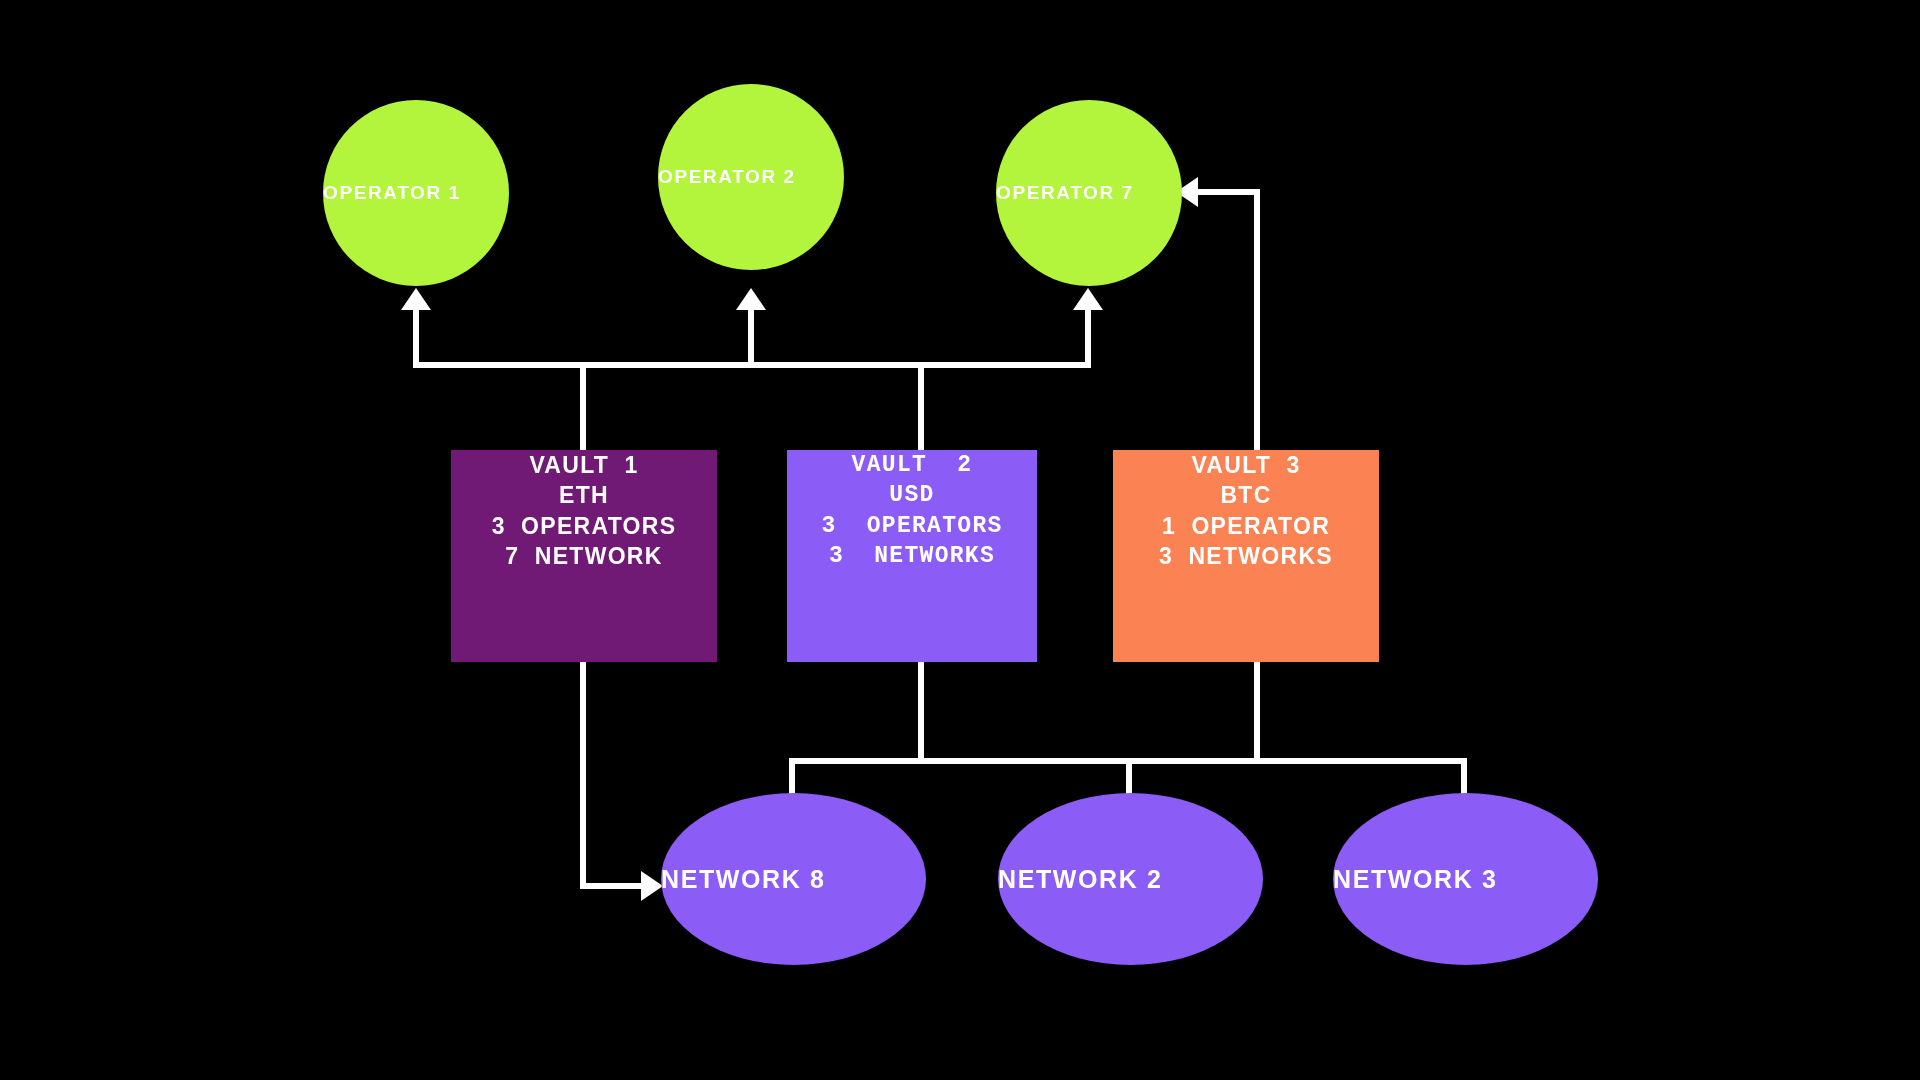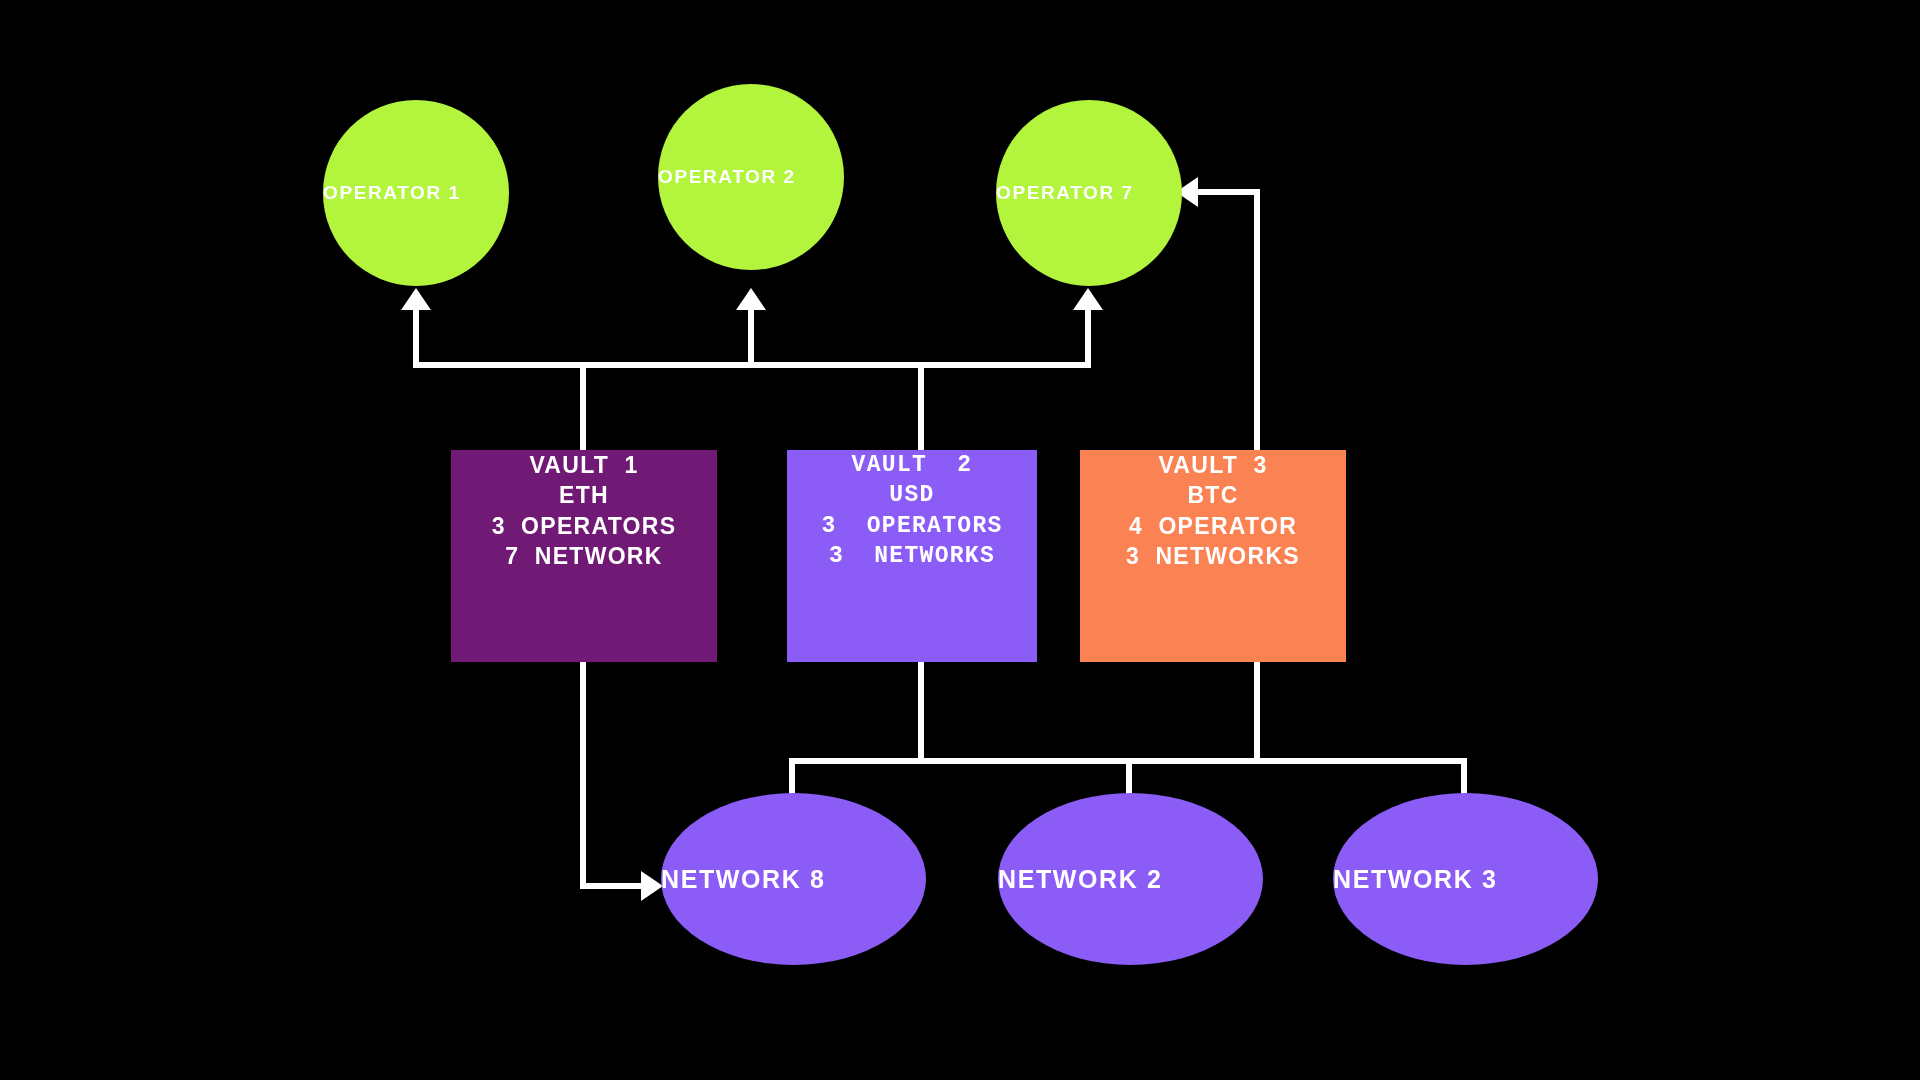--- a/index.html
+++ b/index.html
@@ -148,24 +148,24 @@
     <span class="line">7  NETWORK</span>
   </div>
 
   <div class="node vault" style="left:787px; top:450px; width:250px; height:212px; background:#8b5cf6;font-family:Liberation Mono, monospace;">
     <span class="line">VAULT  2</span>
     <span class="line">USD</span>
     <span class="line">3  OPERATORS</span>
     <span class="line">3  NETWORKS</span>
   </div>
 
-  <div class="node vault" style="left:1080px; top:450px; width:266px; height:212px; background:#fa8253;">
+  <div class="node vault" style="left:1113px; top:450px; width:266px; height:212px; background:#fa8253;">
     <span class="line">VAULT  3</span>
     <span class="line">BTC</span>
-    <span class="line">4  OPERATOR</span>
+    <span class="line">1  OPERATOR</span>
     <span class="line">3  NETWORKS</span>
   </div>
 
   <div class="node network" style="left:661px; top:793px; width:265px; height:172px;">
     <span>NETWORK  8</span>
   </div>
 
   <div class="node network" style="left:998px; top:793px; width:265px; height:172px;">
     <span>NETWORK  2</span>
   </div>

